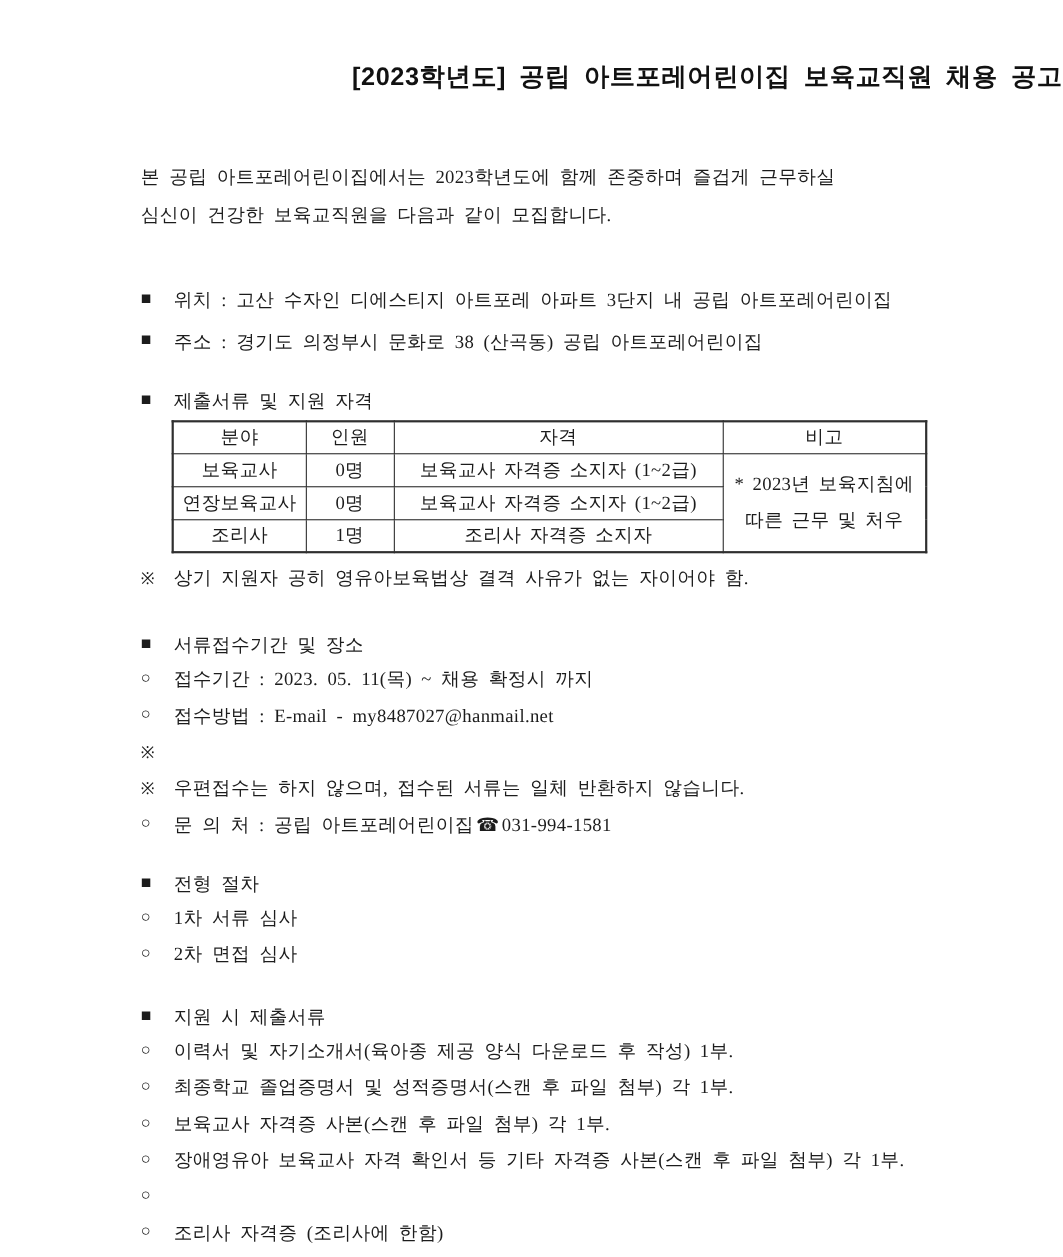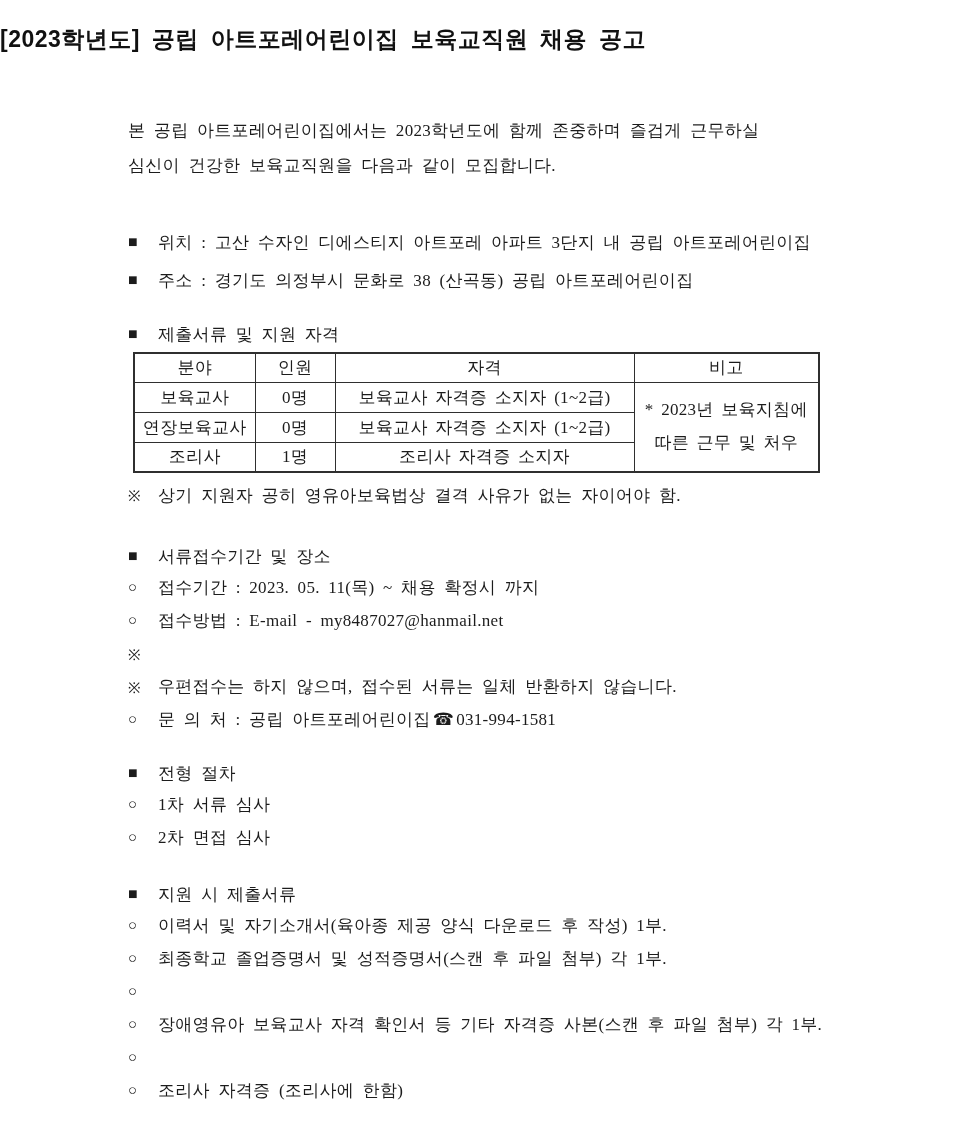--- a/index.html
+++ b/index.html
@@ -11,22 +11,22 @@
     color: #1c1c1c;
     overflow: hidden;
   }
   .page {
     width: 966px;
     height: 1143px;
     background: #ffffff;
     position: relative;
   }
   .title-wrap {
-    padding-top: 24px;
-    text-align: left;
+    padding-top: 54px;
+    text-align: right;
   }
   .doc-title {
     font-size: 23px;
     font-weight: bold;
     letter-spacing: 0.5px;
     word-spacing: 5px;
     color: #111;
   }
   .content {
     padding-left: 128px;
@@ -59,21 +59,21 @@
     flex-shrink: 0;
     font-size: 15px;
   }
   .marker.sq { font-size: 16px; }
   .loc-section { margin-top: 40px; }
   .recruit-heading { margin-top: 20px; }
 
   table.recruit-table {
     border-collapse: collapse;
     margin-top: 3px;
-    margin-left: 5px;
+    margin-left: 28px;
     border: 2px solid #2f2f2f;
     table-layout: fixed;
   }
   table.recruit-table th,
   table.recruit-table td {
     border: 1px solid #2f2f2f;
     text-align: center;
     vertical-align: middle;
     font-size: 17px;
     font-weight: normal;
@@ -217,20 +217,21 @@
     <div class="line">
       <span class="marker">○</span>
       <span>이력서 및 자기소개서(육아종 제공 양식 다운로드 후 작성) 1부.</span>
     </div>
     <div class="line">
       <span class="marker">○</span>
       <span>최종학교 졸업증명서 및 성적증명서(스캔 후 파일 첨부) 각 1부.</span>
     </div>
     <div class="line">
       <span class="marker">○</span>
+      <span>보육교사 자격증 사본(스캔 후 파일 첨부) 각 1부.</span>
     </div>
     <div class="line">
       <span class="marker">○</span>
       <span>장애영유아 보육교사 자격 확인서 등 기타 자격증 사본(스캔 후 파일 첨부) 각 1부.</span>
     </div>
     <div class="line">
       <span class="marker">○</span>
     </div>
     <div class="line">
       <span class="marker">○</span>

